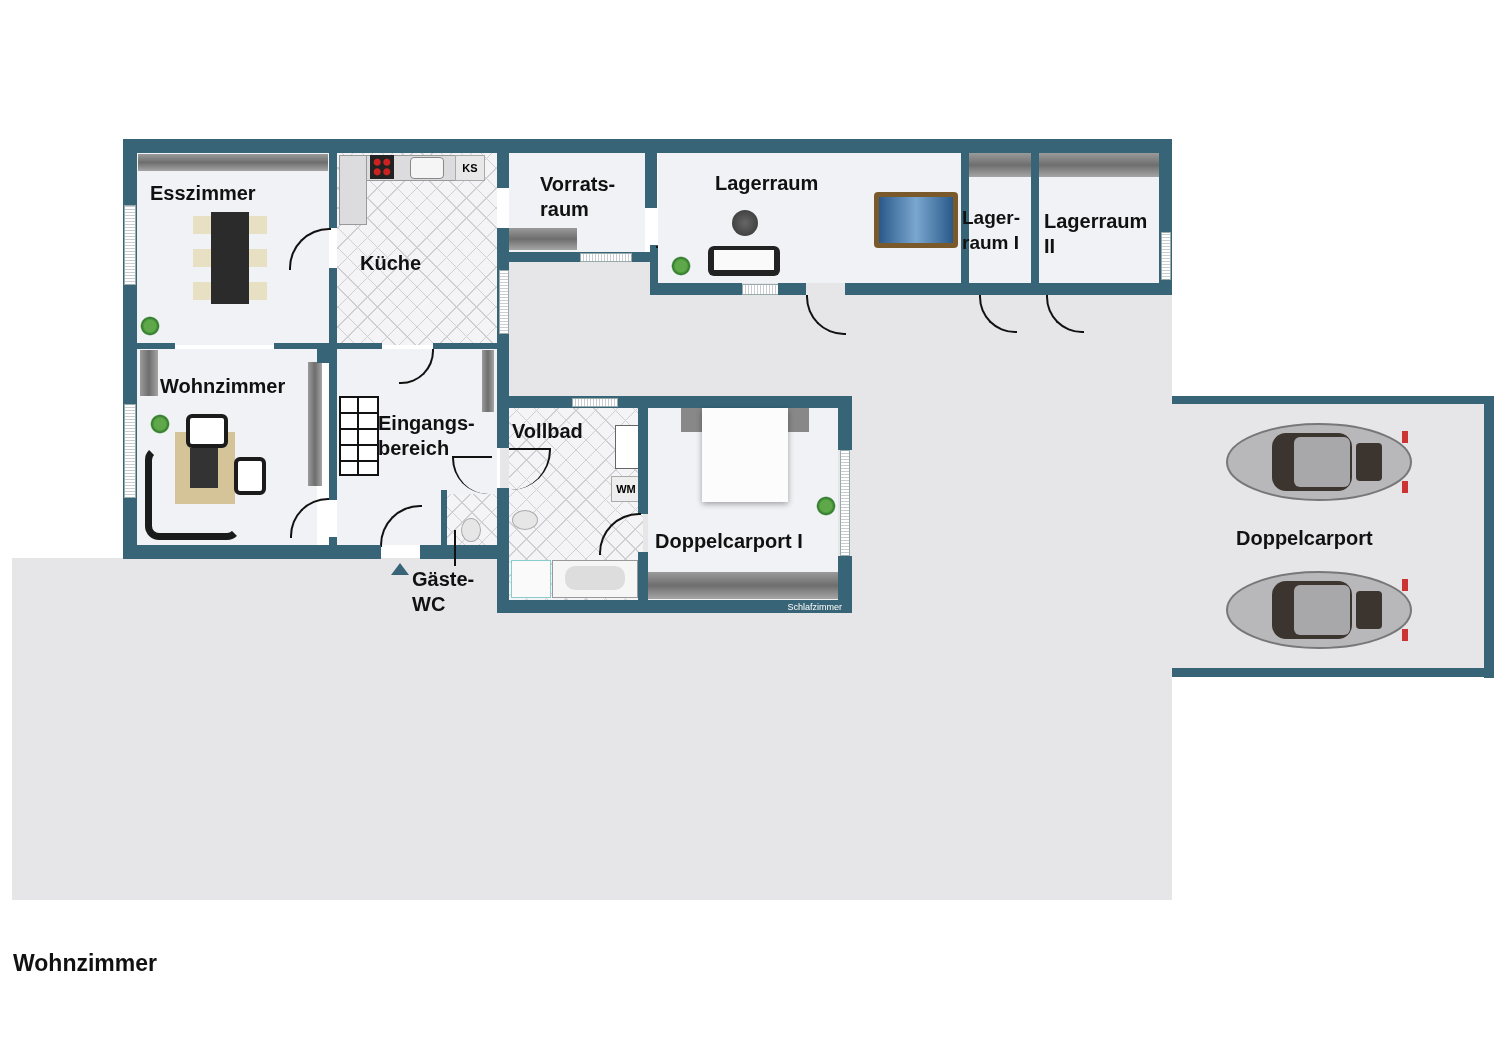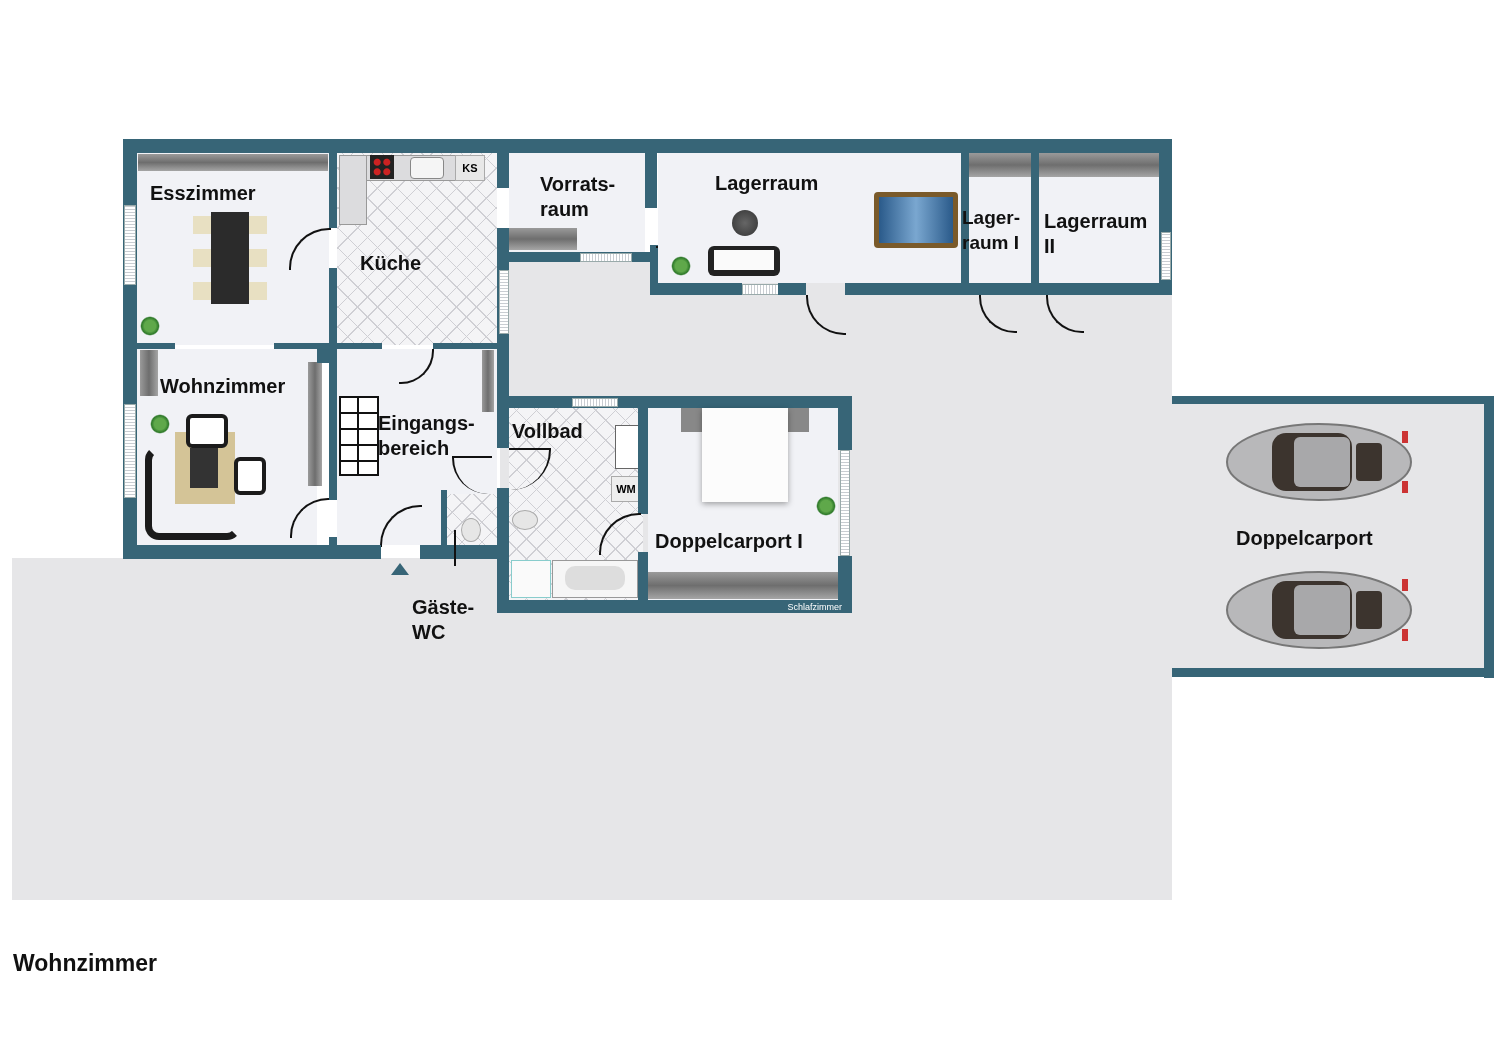--- a/index.html
+++ b/index.html
@@ -133,21 +133,21 @@
 <div class="wall" style="left:441px;top:490px;width:6px;height:58px;"></div>
 <div class="tile" style="left:447px;top:494px;width:50px;height:52px;"></div>
 <div class="abs" style="left:461px;top:518px;width:18px;height:22px;background:#e6e6e6;border-radius:50%;border:1px solid #aaa;"></div>
 <div class="door" style="left:452px;top:456px;width:38px;height:36px;border-top:none;border-left:none;border-radius:0 36px 0 0;transform:scaleY(-1) scaleX(-1);"></div>
 
 <div class="wall" style="left:123px;top:545px;width:258px;height:14px;"></div>
 <div class="wall" style="left:420px;top:545px;width:80px;height:14px;"></div>
 
 <div class="abs" style="left:391px;top:563px;width:0;height:0;border-left:9px solid transparent;border-right:9px solid transparent;border-bottom:12px solid #376577;"></div>
 <div class="abs" style="left:454px;top:530px;width:2px;height:36px;background:#111;"></div>
-<div class="label" style="left:412px;top:595px;width:90px;">Gäste-
+<div class="label" style="left:412px;top:567px;width:90px;">Gäste-
 WC</div>
 
 <div class="wall" style="left:497px;top:396px;width:355px;height:12px;"></div>
 <div class="win" style="left:572px;top:398px;width:44px;height:7px;"></div>
 <div class="wall" style="left:497px;top:396px;width:12px;height:52px;"></div>
 <div class="wall" style="left:497px;top:488px;width:12px;height:125px;"></div>
 <div class="tile" style="left:509px;top:408px;width:134px;height:192px;"></div>
 <div class="label" style="left:512px;top:419px;width:96px;">Vollbad</div>
 <div class="abs" style="left:615px;top:425px;width:24px;height:42px;background:#fff;border:1px solid #666;"></div>
 <div class="abs" style="left:611px;top:476px;width:28px;height:24px;background:#eee;border:1px solid #aaa;font-size:11px;font-weight:bold;line-height:24px;text-align:center;">WM</div>

